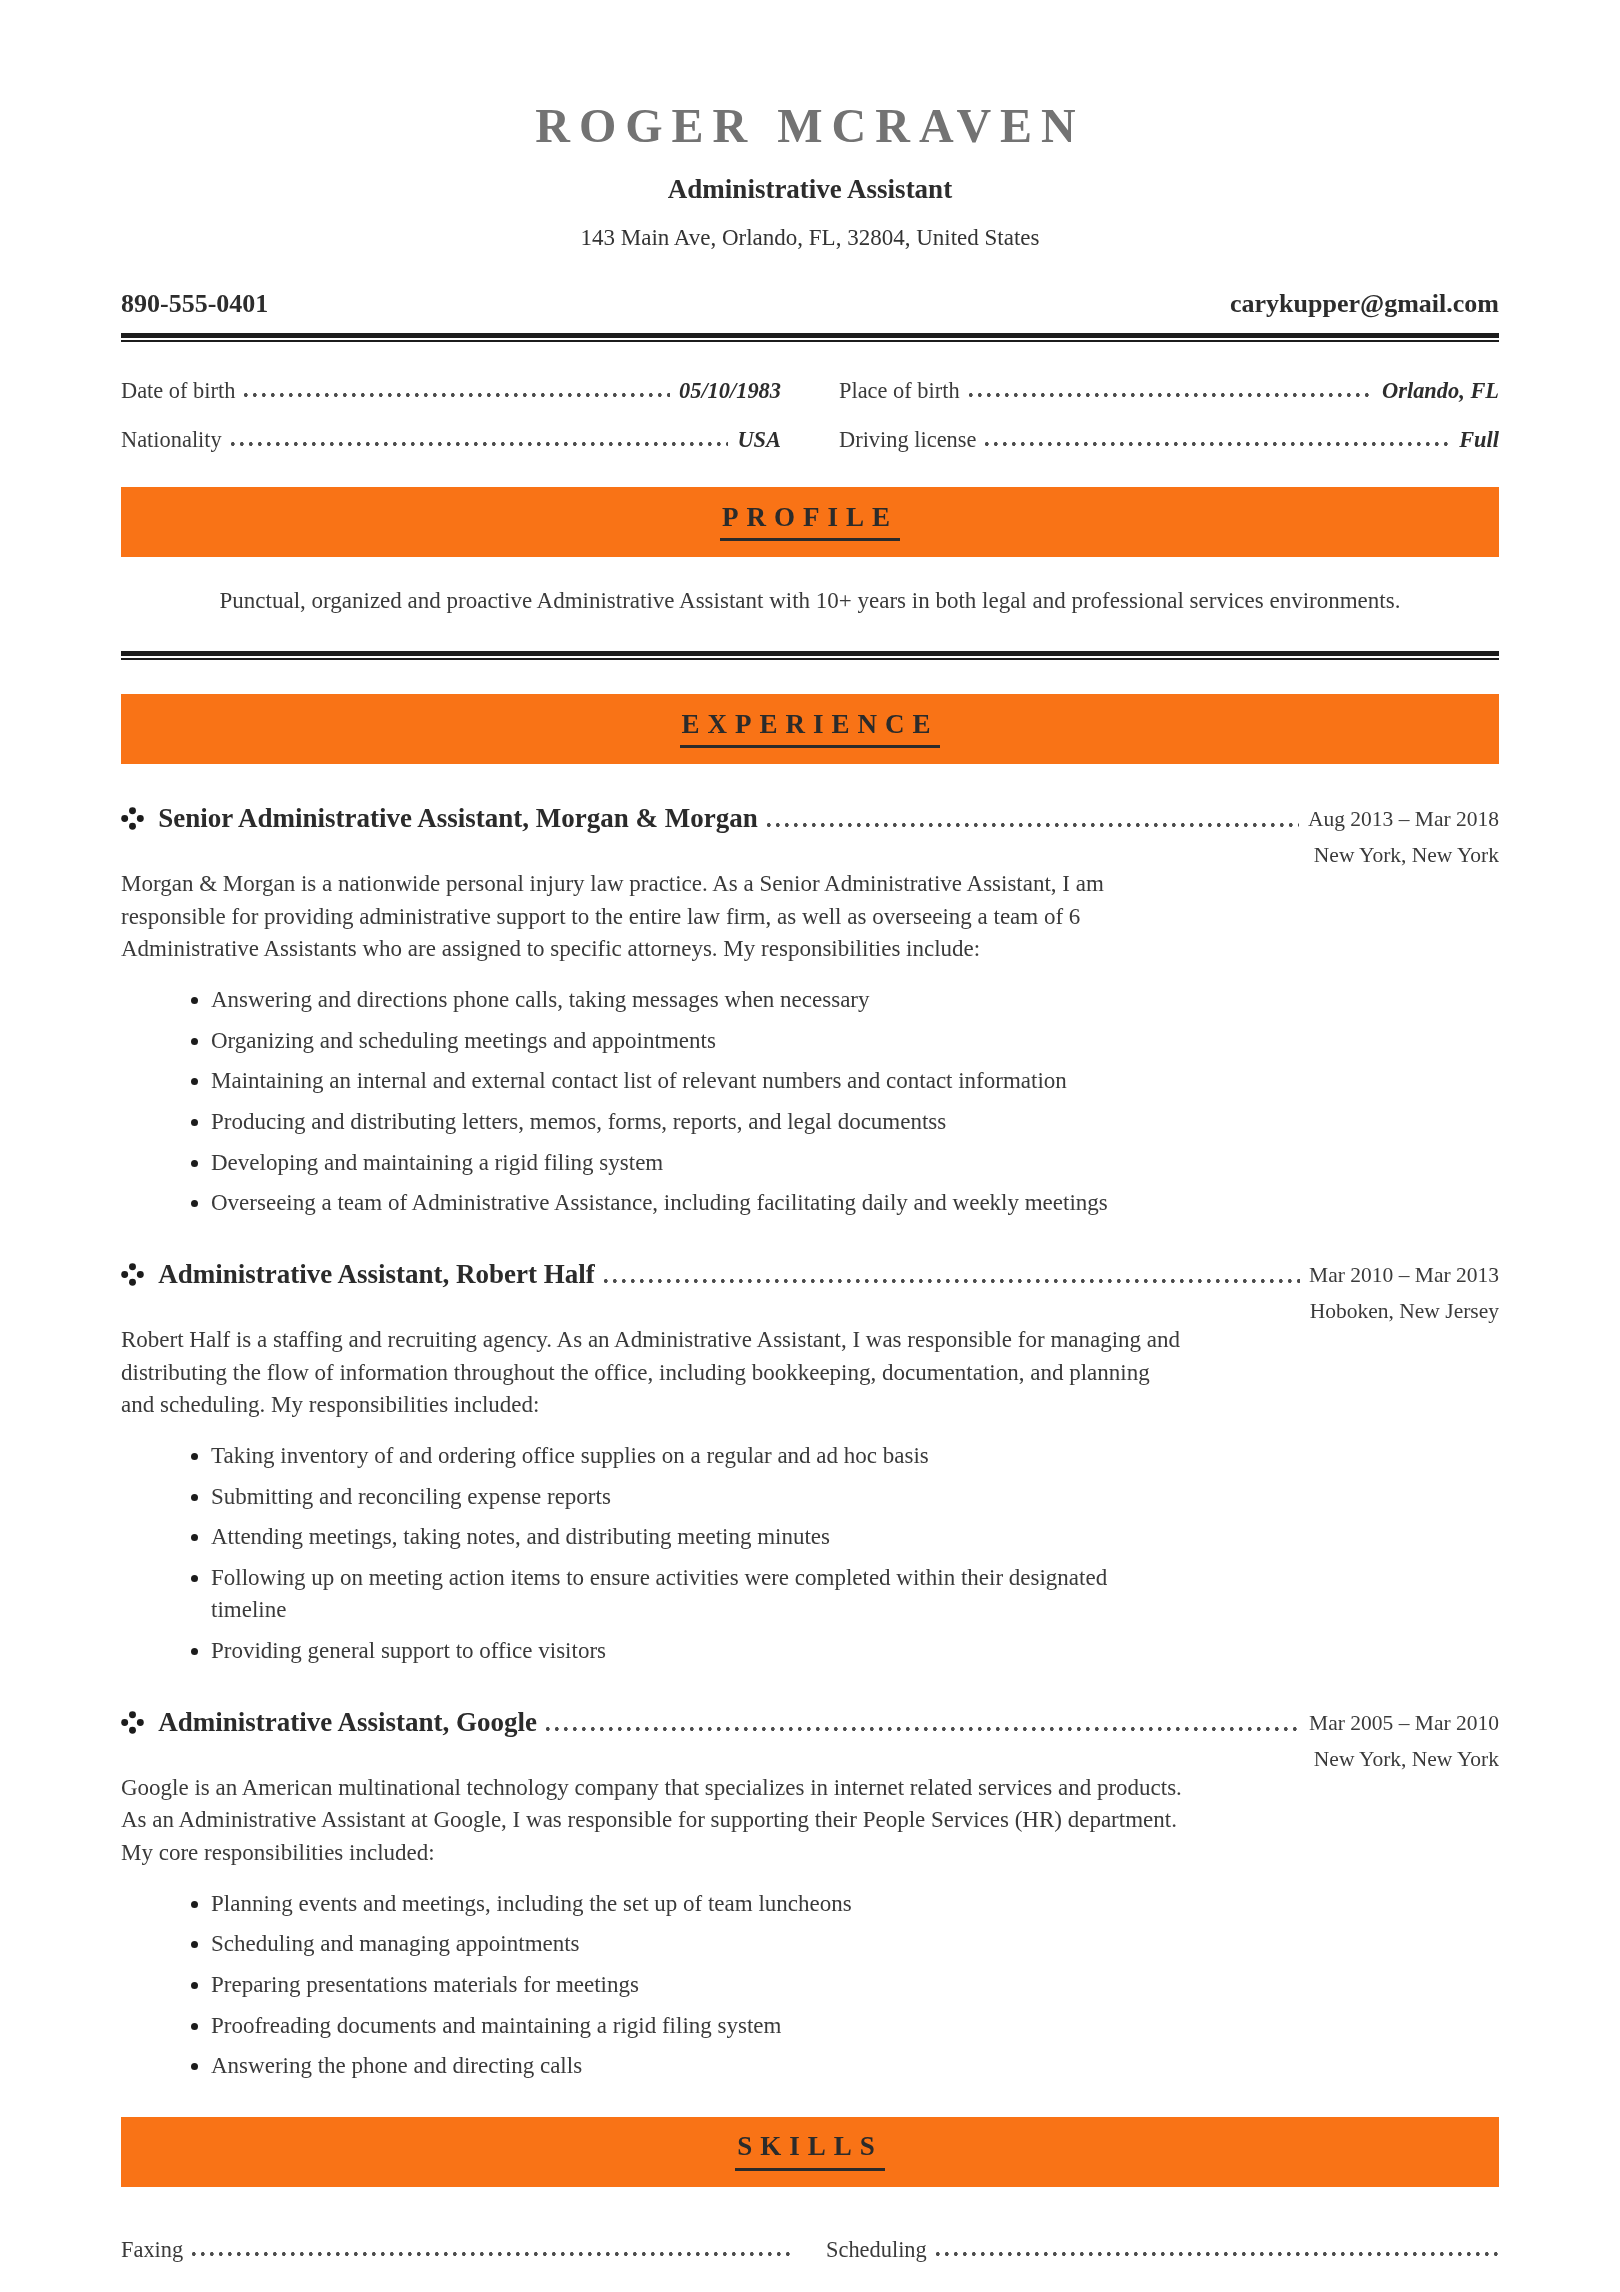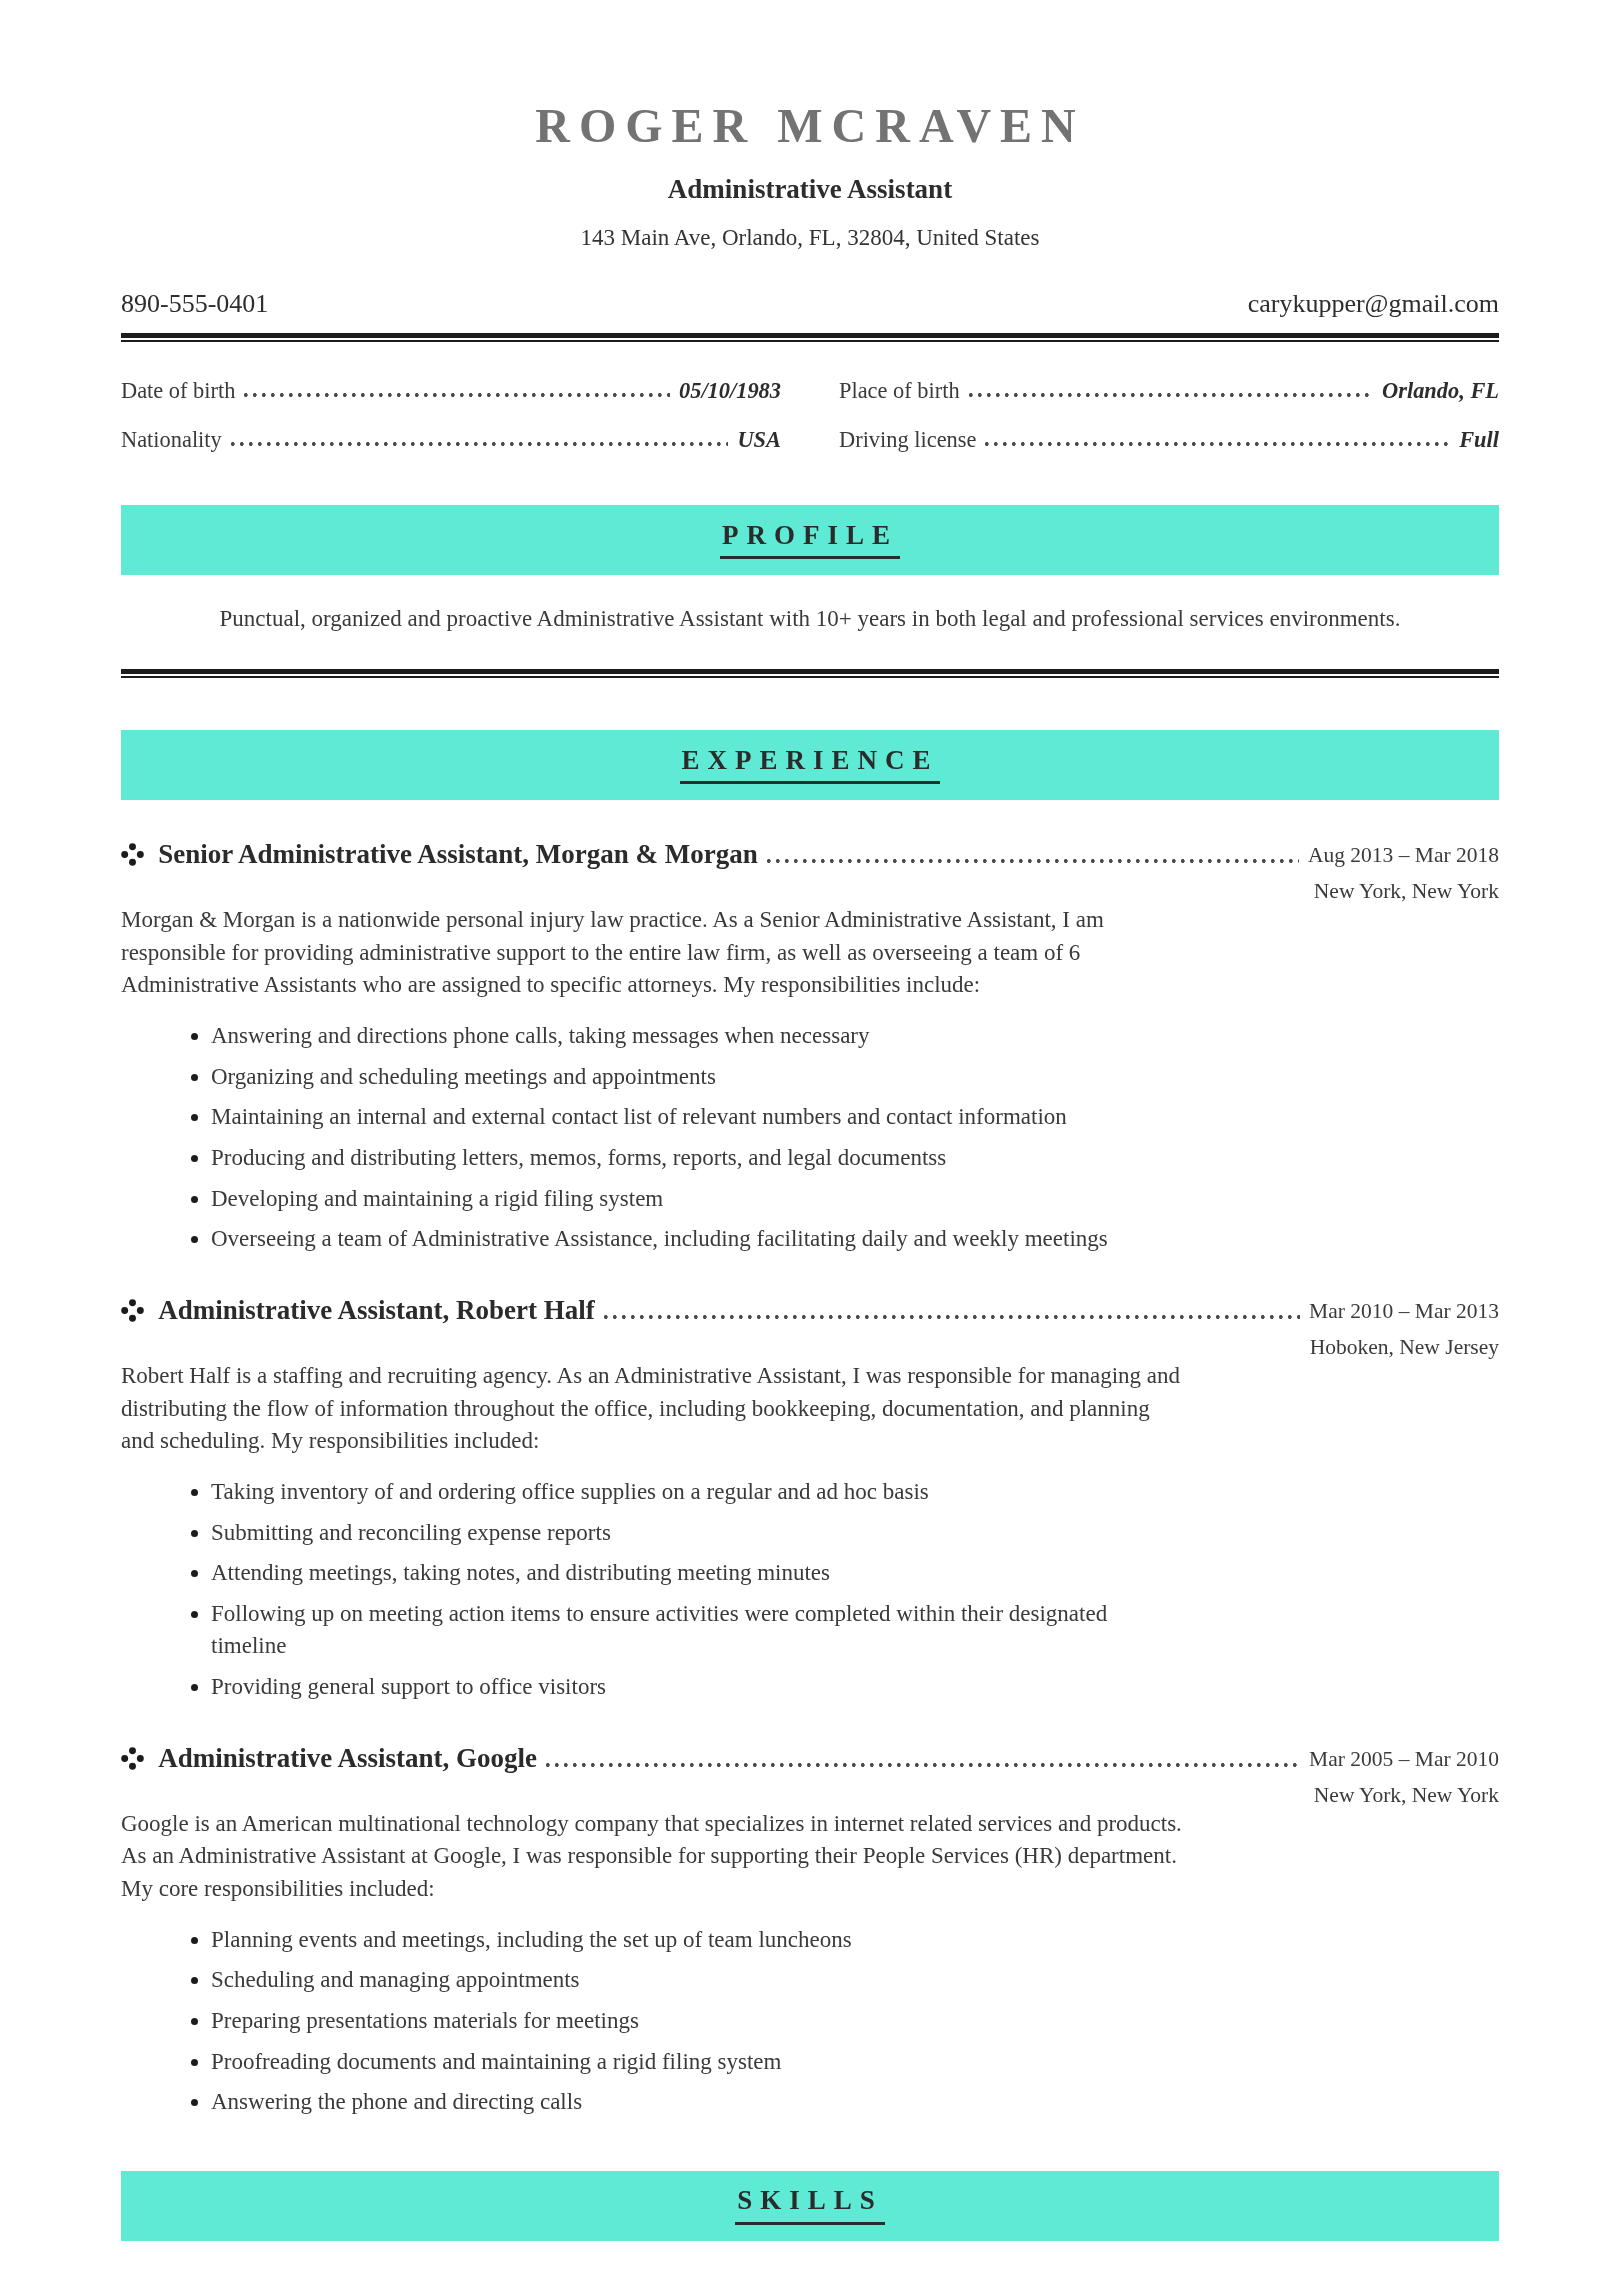--- a/index.html
+++ b/index.html
@@ -26,21 +26,21 @@
     margin-top: 21.5px; text-align: center;
     font-size: 27px; font-weight: 700; color: #2d2d2d;
   }
   .address {
     margin-top: 19.7px; text-align: center;
     font-size: 23px; color: #333333;
   }
   .contact-row {
     margin-top: 38px;
     display: flex; justify-content: space-between; align-items: flex-end;
-    font-size: 26px; font-weight: 400; color: #2d2d2d;
+    font-size: 26px; font-weight: 700; color: #2d2d2d;
   }
 
   
   .rule { margin-top: 14.3px; }
   .rule .thick { height: 4.5px; background: #1c1c1c; }
   .rule .thin  { height: 1.8px; background: #1c1c1c; margin-top: 2.7px; }
 
   
   .leader {
     flex: 1 1 auto; min-width: 27px; height: 3.6px;
@@ -54,22 +54,22 @@
     margin-top: 36px;
     display: grid; grid-template-columns: 1fr 1fr;
     column-gap: 58px; row-gap: 23px;
     font-size: 22.4px;
   }
   .drow { display: flex; align-items: flex-end; }
   .dvalue { font-style: italic; font-weight: 700; color: #2d2d2d; white-space: nowrap; }
 
   
   .section-bar {
-    margin-top: 52px;
-    background: #5eead4; text-align: center;
+    margin-top: 34px;
+    background: #f97316; text-align: center;
     padding: 14.3px 0 16px;
   }
   .section-title {
     display: inline-block;
     font-size: 27px; font-weight: 700; letter-spacing: 8px;
     color: #2b2b2b;
     border-bottom: 3.6px solid #2b2b2b;
     padding: 0 1.8px 5.4px;
   }
 

